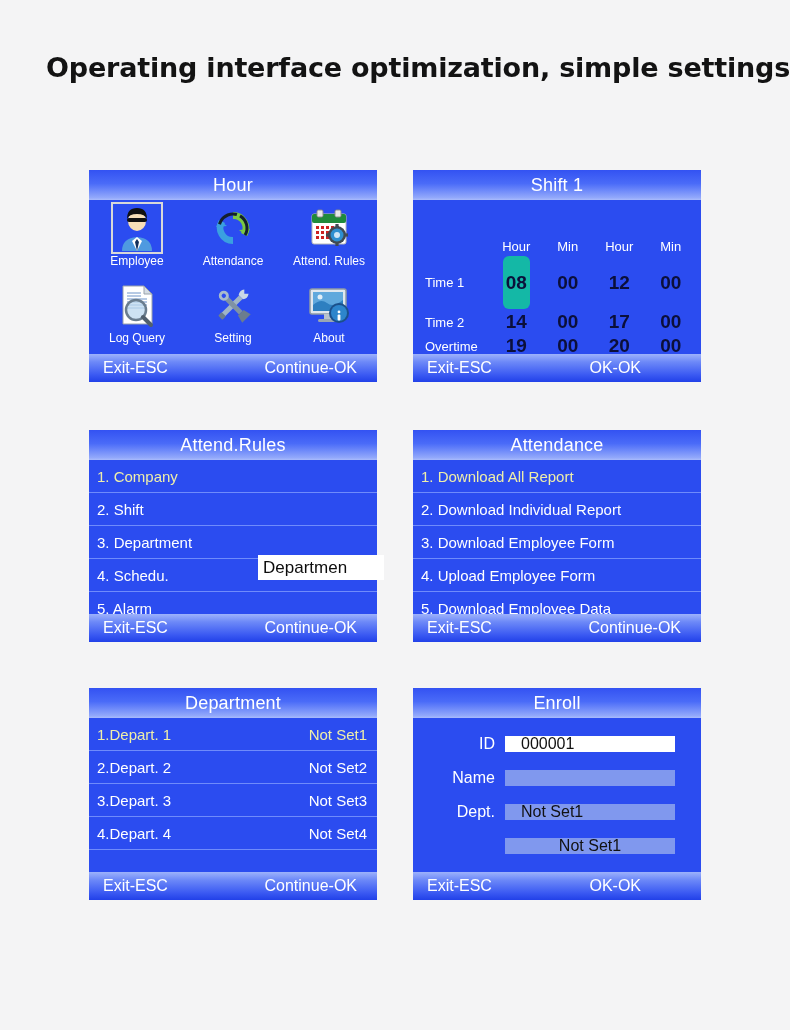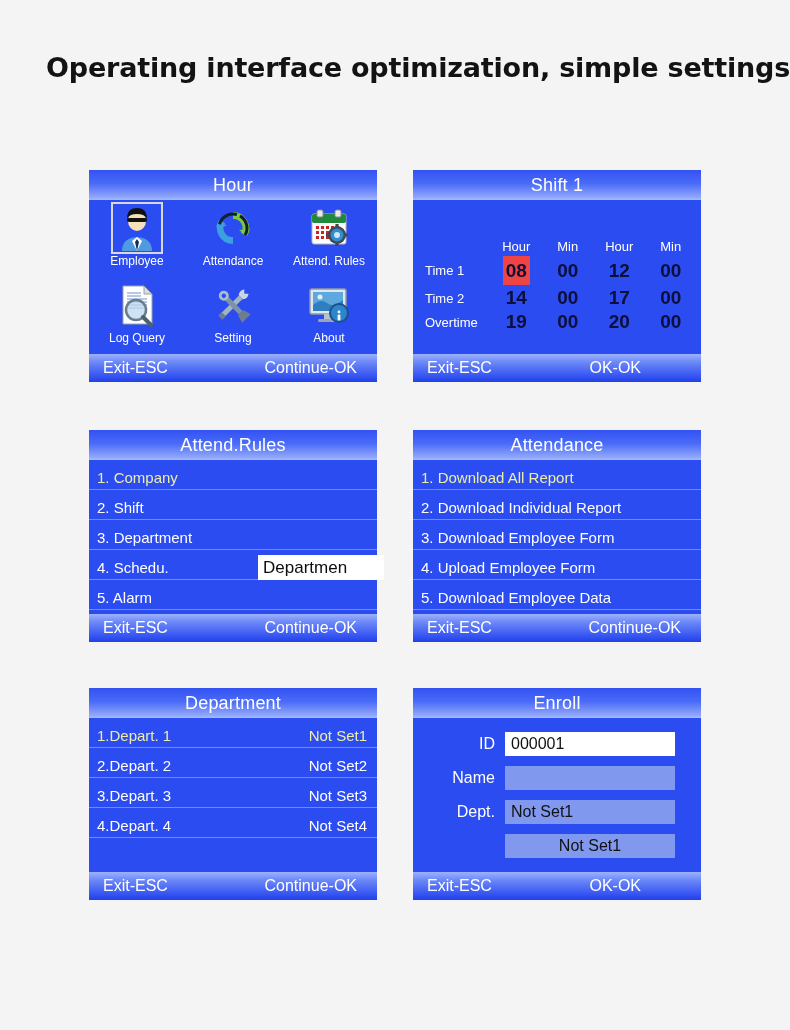--- a/index.html
+++ b/index.html
@@ -86,31 +86,31 @@
     text-align:center;
   }
   .shift-table td.rowlab{
     color:#ffffff;font-size:13px;text-align:left;padding-left:4px;white-space:nowrap;
   }
   .shift-table td.num{
     color:#0b0f3a;font-size:19px;font-weight:bold;text-align:center;
     padding:1px 0;
   }
   .shift-table td.num span.hl{
-    background:#ef4444;padding:4px 3px;display:inline-block;line-height:1.12;
+    background:#14b8a6;padding:16px 3px;display:inline-block;line-height:1.12;border-radius:6px;
   }
 
   
   .list{position:absolute;left:0;top:0;width:288px;}
   .list-row{
     height:30px;
     box-sizing:border-box;
     border-bottom:1px solid #6f8bfb;
-    display:flex;align-items:flex-start;
-    padding:9px 8px;
+    display:flex;align-items:center;
+    padding:16px 8px;
     color:#ffffff;
     font-size:15px;
     background:#2b4cf0;
     position:relative;
   }
   .list-row.sel{color:#eeeeaa;}
   .list-row .r-val{margin-left:auto;padding-right:2px;}
 
   
   .popup{
@@ -130,23 +130,23 @@
   .form{position:absolute;left:0;top:0;width:288px;height:154px;}
   .form-row{
     position:absolute;left:30px;width:232px;height:24px;
     display:flex;align-items:center;
   }
   .form-lab{
     color:#ffffff;font-size:16px;width:62px;text-align:right;padding-right:10px;
     box-sizing:border-box;
   }
   .form-field{
-    flex:1;height:24px;box-sizing:border-box;
+    flex:1;height:16px;box-sizing:border-box;
     display:flex;align-items:center;
-    padding:0 6px;
+    padding:0 16px;
     font-size:16px;
     color:#111111;
   }
   .form-field.white{background:#ffffff;}
   .form-field.tint{background:#8098ee;}
   .form-field.center{justify-content:center;}
 
   
   svg{display:block;}
 </style>

